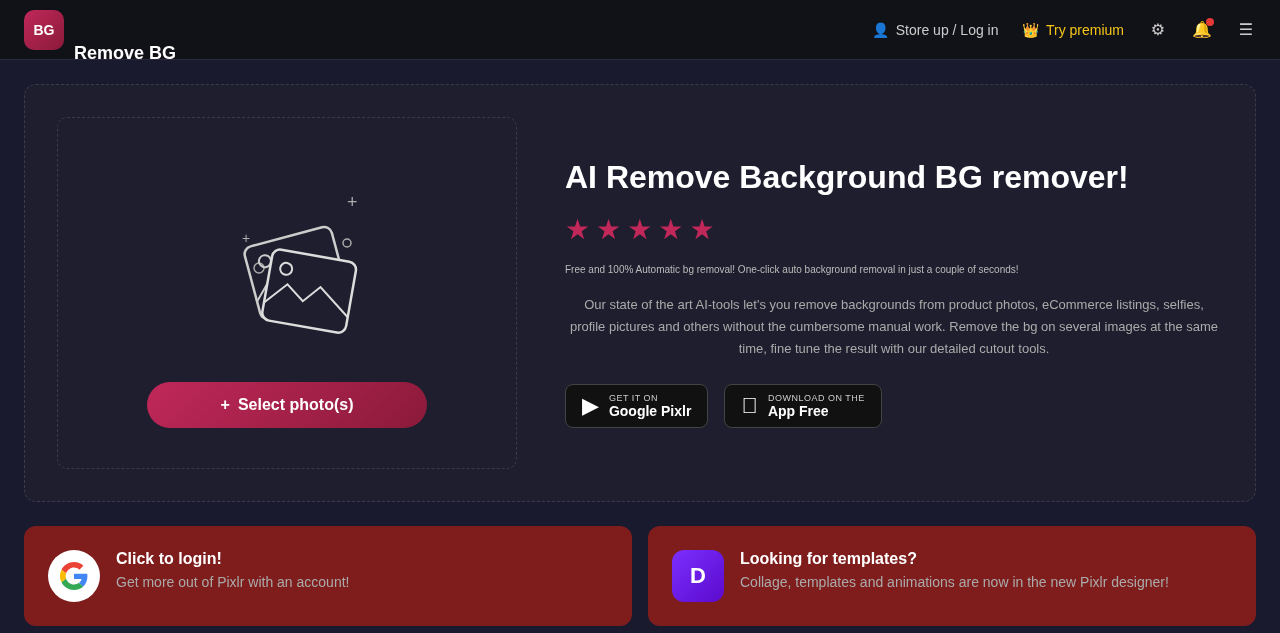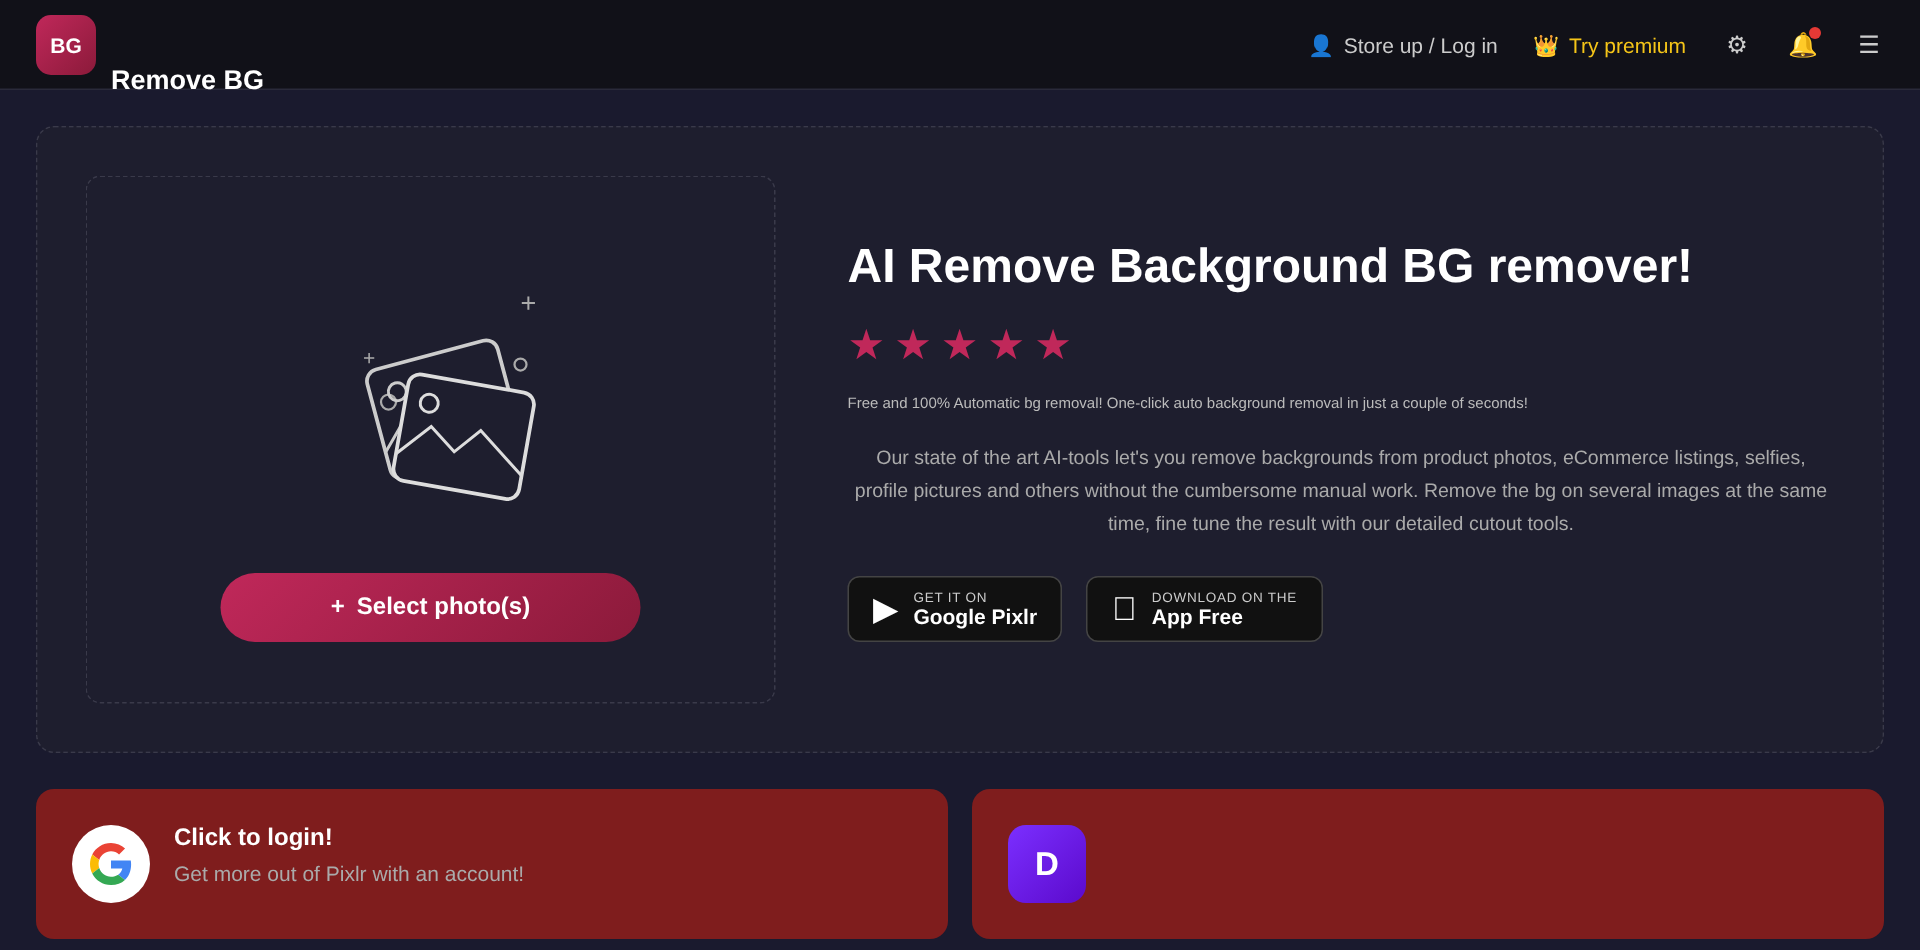--- a/index.html
+++ b/index.html
@@ -364,14 +364,18 @@
         <path fill="#34A853" d="M24 48c6.48 0 11.93-2.13 15.89-5.81l-7.73-6c-2.18 1.48-4.97 2.31-8.16 2.31-6.26 0-11.57-4.22-13.47-9.91l-7.98 6.19C6.51 42.62 14.62 48 24 48z"></path>
       </svg>
     </div>
     <div>
       <div class="card-text-title">Click to login!</div>
       <div class="card-text-sub">Get more out of Pixlr with an account!</div>
     </div>
   </div>
   <div class="bottom-card">
     <div class="card-icon-d">D</div>
+    <div>
+      <div class="card-text-title">Looking for templates?</div>
+      <div class="card-text-sub">Collage, templates and animations are now in the new Pixlr designer!</div>
+    </div>
   </div>
 </div>
 
 </body></html>

